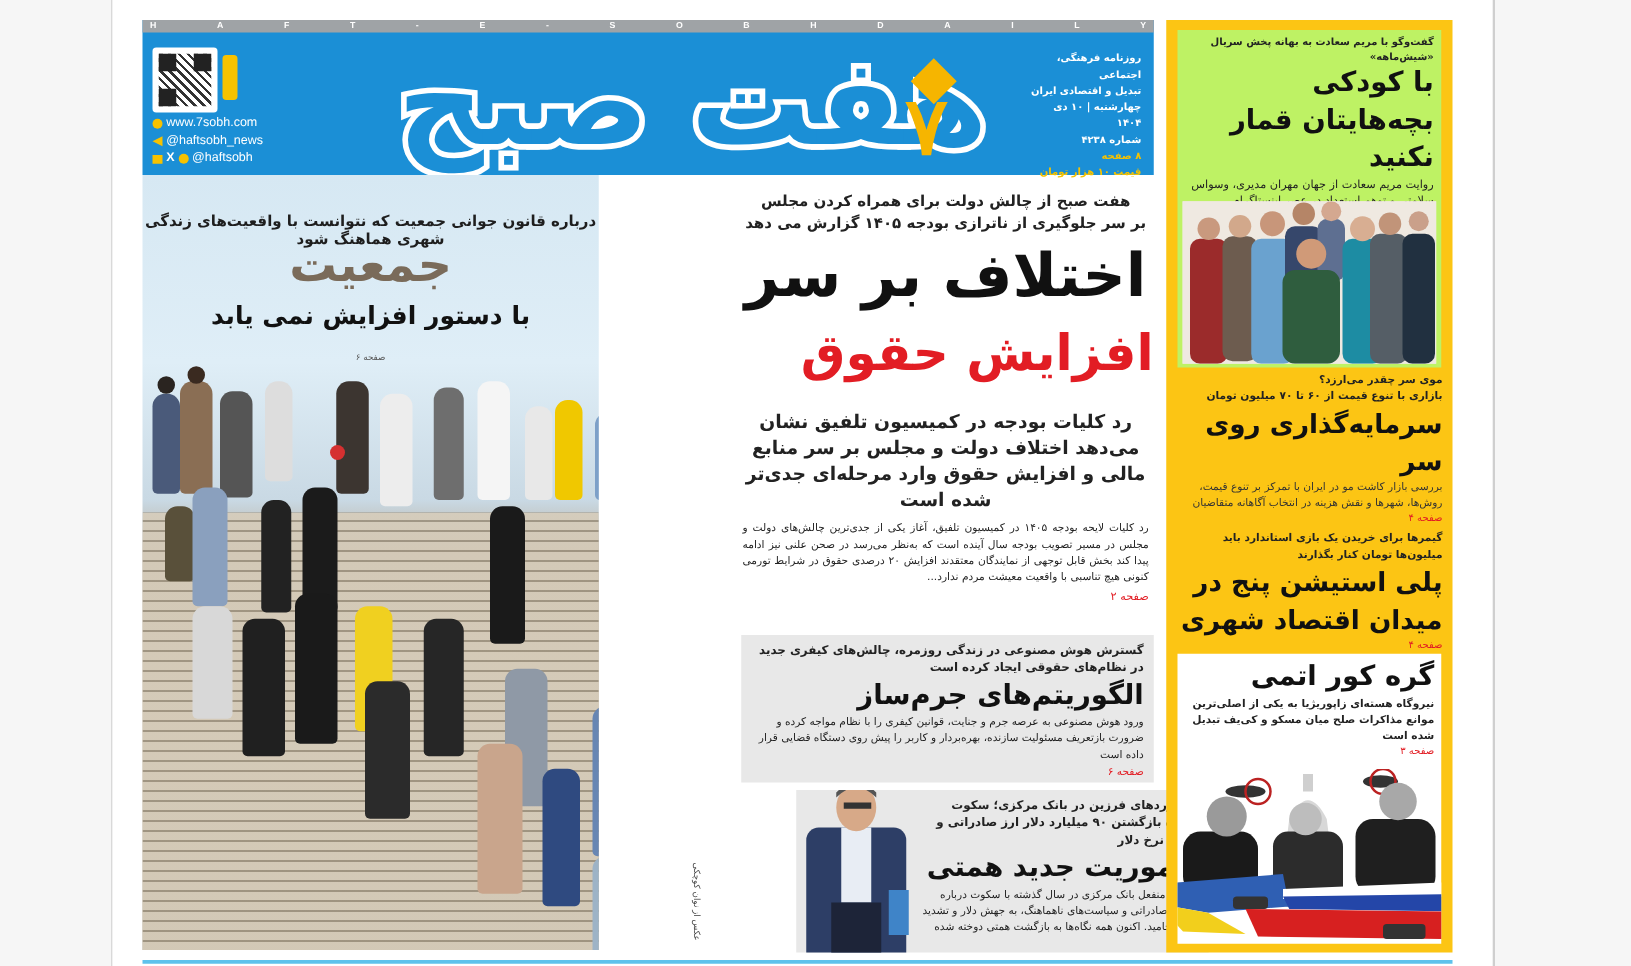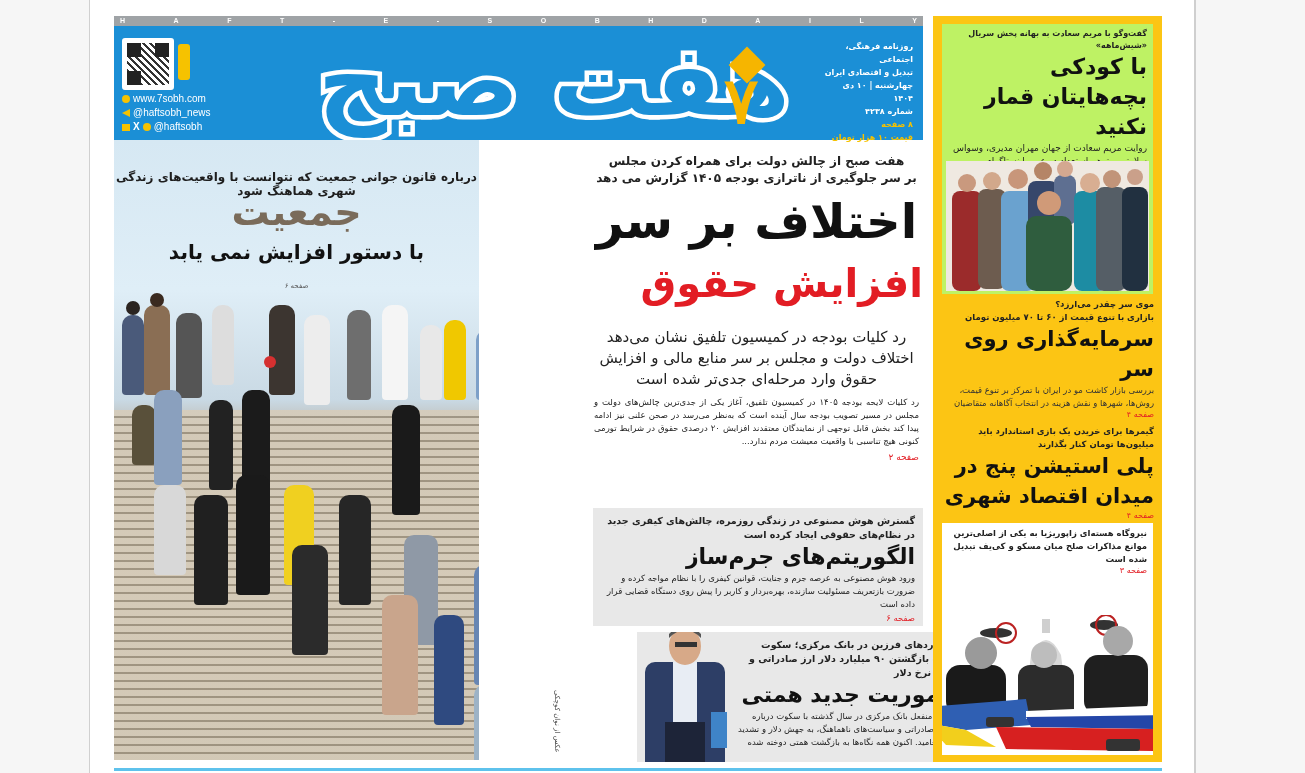--- a/index.html
+++ b/index.html
@@ -45,21 +45,21 @@
   .left-title1 { position: absolute; left: 0; top: 50px; width: 100%; text-align: center; font-size: 38px; font-weight: bold; color: #7a6b5a; direction: rtl; }
   .left-title2 { position: absolute; left: 0; top: 100px; width: 100%; text-align: center; font-size: 20px; font-weight: bold; color: #111; direction: rtl; }
   .left-page { position: absolute; left: 0; top: 142px; width: 100%; text-align: center; font-size: 7px; color: #555; direction: rtl; }
   .photo-credit { position: absolute; left: 463px; top: 690px; writing-mode: vertical-rl; font-size: 7px; color: #444; }
 
   
   .center { position: absolute; left: 500px; top: 145px; width: 333px; }
   .c-kicker { font-size: 12px; font-weight: bold; color: #222; line-height: 17px; text-align: center; direction: rtl; padding-top: 8px; }
   .c-h1 { font-size: 48px; font-weight: bold; color: #111; line-height: 56px; text-align: center; direction: rtl; letter-spacing: -1px; margin-top: 6px; }
   .c-h2 { font-size: 40px; font-weight: bold; color: #e21d24; line-height: 68px; direction: rtl; letter-spacing: -1px; }
-  .c-sub { font-size: 15px; color: #222; line-height: 21px; text-align: center; direction: rtl; margin-top: 10px; font-weight: normal; }
+  .c-sub { font-size: 15px; color: #222; line-height: 21px; text-align: center; direction: rtl; margin-top: 10px; font-weight: bold; }
   .c-body { font-size: 8.5px; color: #222; line-height: 13px; direction: rtl; text-align: justify; margin-top: 6px; padding: 0 4px; }
   .c-page { font-size: 9px; color: #e21d24; direction: rtl; text-align: right; padding: 4px 4px 0; }
 
   .box-algo { position: absolute; left: 503px; top: 508px; width: 330px; height: 118px; background: #e8e8e8; padding: 6px 8px; }
   .box-algo .k { font-size: 9.5px; font-weight: bold; color: #222; line-height: 14px; direction: rtl; }
   .box-algo .h { font-size: 22px; font-weight: bold; color: #111; line-height: 30px; direction: rtl; }
   .box-algo .b { font-size: 8.5px; color: #222; line-height: 13px; direction: rtl; }
   .box-algo .p { font-size: 8.5px; color: #e21d24; direction: rtl; margin-top: 2px; }
 
   .box-hemmati { position: absolute; left: 503px; top: 632px; width: 330px; height: 130px; background: #e8e8e8; overflow: hidden; margin-left: 44px; }
@@ -274,20 +274,21 @@
         <div class="h">سرمایه‌گذاری روی سر</div>
         <div class="b">بررسی بازار کاشت مو در ایران با تمرکز بر تنوع قیمت، روش‌ها، شهرها و نقش هزینه در انتخاب آگاهانه متقاضیان</div>
         <div class="p">صفحه ۴</div>
         <div style="height:6px"></div>
         <div class="k">گیمرها برای خریدن یک بازی استاندارد باید میلیون‌ها تومان کنار بگذارند</div>
         <div class="h">پلی استیشن پنج در میدان اقتصاد شهری</div>
         <div class="p">صفحه ۴</div>
       </div>
 
       <div class="r-bot rtl">
+        <div class="h">گره کور اتمی</div>
         <div class="b">نیروگاه هسته‌ای زاپوریژیا به یکی از اصلی‌ترین موانع مذاکرات صلح میان مسکو و کی‌یف تبدیل شده است</div>
         <div class="p">صفحه ۳</div>
         <svg class="illu" viewBox="0 0 245 140">
           <path d="M105 40 Q120 10 135 40 L140 80 L100 80 Z" fill="#d8d8d8"></path>
           <rect x="116" y="4" width="8" height="14" fill="#cfcfcf"></rect>
           <ellipse cx="70" cy="18" rx="16" ry="5" fill="#333"></ellipse>
             <circle cx="80" cy="18" r="10" fill="none" stroke="#b22" stroke-width="2"></circle>
           <ellipse cx="178" cy="10" rx="14" ry="5" fill="#333"></ellipse>
             <circle cx="180" cy="10" r="10" fill="none" stroke="#b22" stroke-width="2"></circle>
           <rect x="20" y="50" width="60" height="50" rx="14" fill="#1a1a1a"></rect>

